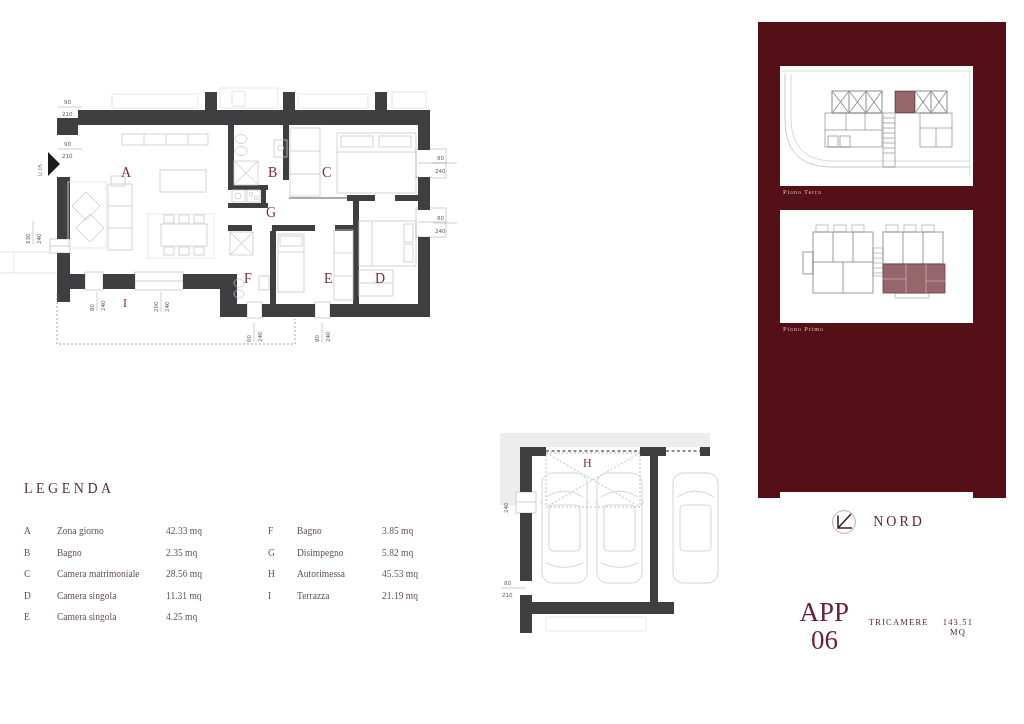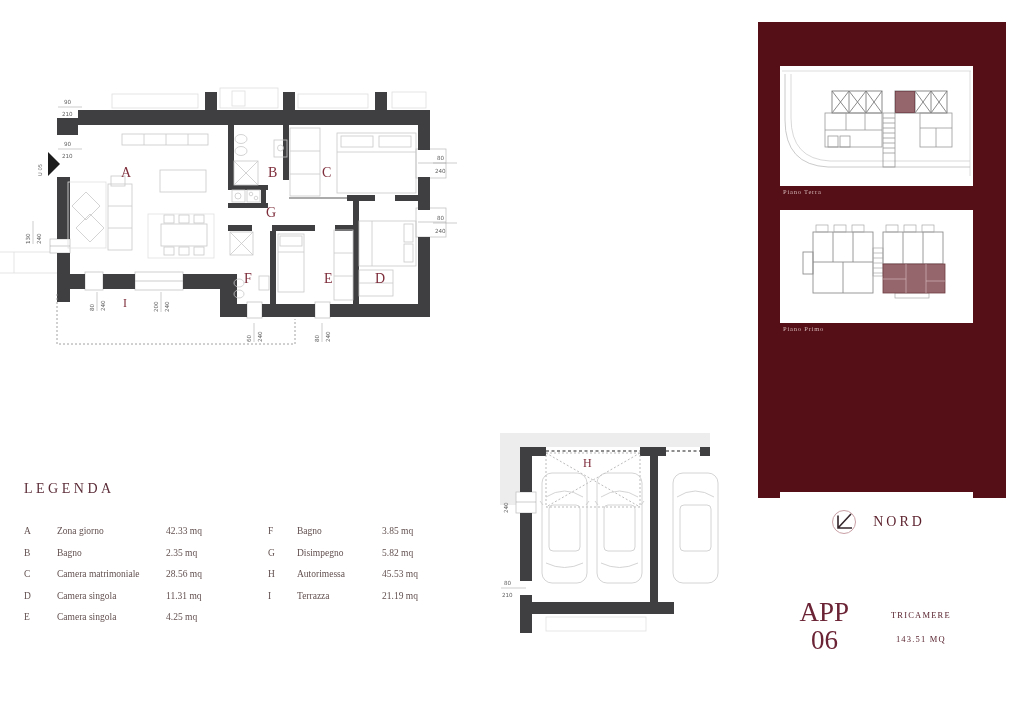--- a/index.html
+++ b/index.html
@@ -40,21 +40,21 @@
                  color:#d3b3b6; }
   #lbl-pt { top:166px; }
   #lbl-pp { top:303px; }
   #card-nord { top:470px; height:60px; display:flex; align-items:center;
                justify-content:center; gap:13px; }
   #nord-text { font-size:14px; letter-spacing:3px; color:#5a1f2b; }
   #card-app { top:555px; height:100px; display:flex; align-items:center; }
   #app-name { width:46%; text-align:center; color:#6b2435; font-size:27px;
               line-height:1.02; }
   #app-info { width:54%; text-align:center; color:#5a2430; font-size:8.5px;
-              letter-spacing:1.2px; display:flex; flex-direction:column; gap:14px; }
+              letter-spacing:1.2px; display:flex; flex-direction:row; gap:14px; }
 
   svg { display:block; }
   .abs { position:absolute; }
 </style>
 </head>
 <body>
 
 <div id="page">
 
   <svg class="abs" style="left:0;top:80px" width="470" height="290" viewBox="0 0 470 290">

